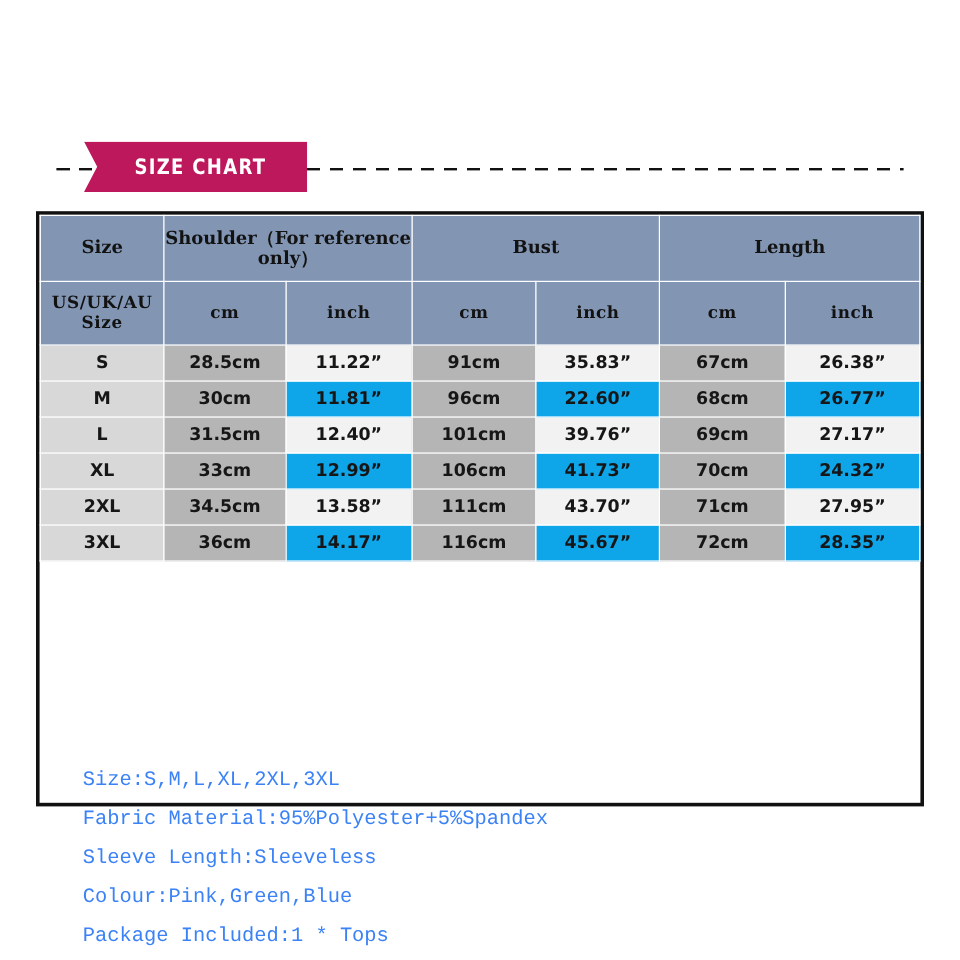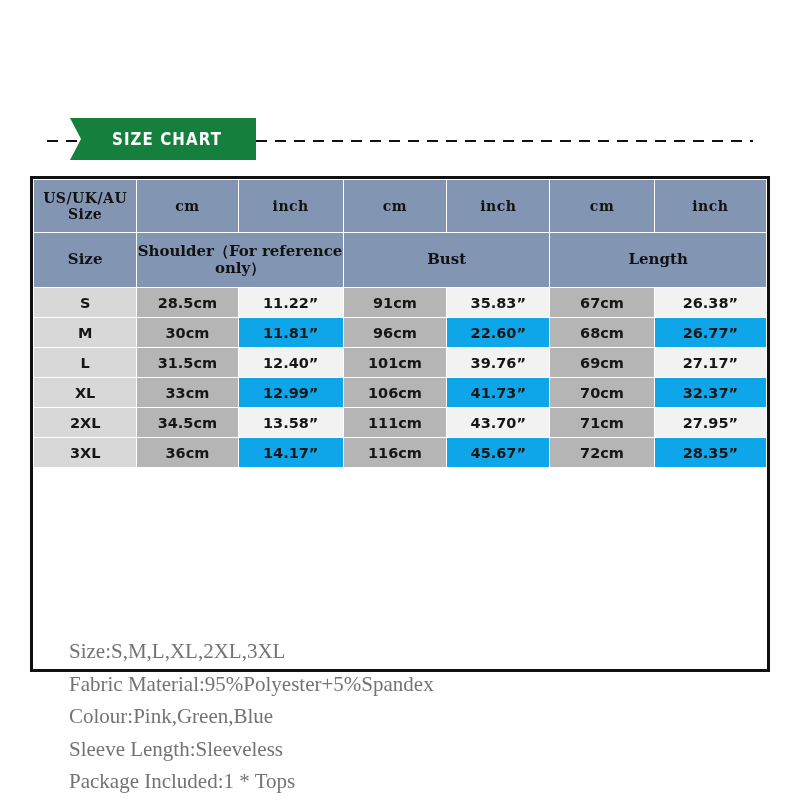--- a/index.html
+++ b/index.html
@@ -41,21 +41,21 @@
       to right,
       #111111 0px, #111111 11px,
       rgba(0,0,0,0) 11px, rgba(0,0,0,0) 19px
     );
   }
   .banner-tag {
     position: absolute;
     left: 40px;
     top: 0px;
     height: 42px;
-    background: #15803d;
+    background: #be185d;
     color: #ffffff;
     padding: 0 34px 0 42px;
     display: flex;
     align-items: center;
     clip-path: polygon(0 0, 100% 0, 100% 100%, 0 100%, 11px 50%);
   }
   .banner-tag span {
     font-family: "DejaVu Sans", sans-serif;
     font-size: 15px;
     font-weight: 700;
@@ -129,23 +129,23 @@
 
   
   .desc {
     position: absolute;
     left: 36px;
     top: 458px;
     width: 700px;
   }
   .desc p {
     margin: 0 0 4px 0;
-    font-family: Liberation Serif, serif;
-    font-size: 21px;
-    color: #737373;
+    font-family: Liberation Mono, monospace;
+    font-size: 17px;
+    color: #3b82f6;
     line-height: 28.6px;
     white-space: nowrap;
   }
 </style>
 </head>
 <body>
 
 <div class="page">
 
   <div class="banner-row">
@@ -162,34 +162,34 @@
         <col style="width:103px">
         <col style="width:101px">
         <col style="width:105px">
         <col style="width:103px">
         <col style="width:103px">
         <col style="width:104px">
         <col style="width:112px">
       </colgroup>
       <tbody>
         <tr>
+          <th class="hdr" rowspan="1">Size</th>
+          <th class="hdr" colspan="2">Shoulder（For reference only）</th>
+          <th class="hdr" colspan="2">Bust</th>
+          <th class="hdr" colspan="2">Length</th>
+        </tr>
+        <tr>
           <th class="hdr-mono">US/UK/AU Size</th>
           <th class="hdr-mono">cm</th>
           <th class="hdr-mono">inch</th>
           <th class="hdr-mono">cm</th>
           <th class="hdr-mono">inch</th>
           <th class="hdr-mono">cm</th>
           <th class="hdr-mono">inch</th>
         </tr>
-        <tr>
-          <th class="hdr" rowspan="1">Size</th>
-          <th class="hdr" colspan="2">Shoulder（For reference only）</th>
-          <th class="hdr" colspan="2">Bust</th>
-          <th class="hdr" colspan="2">Length</th>
-        </tr>
 
         <tr>
           <td class="cell size-col">S</td>
           <td class="cell shade">28.5cm</td>
           <td class="cell alt-light">11.22”</td>
           <td class="cell shade">91cm</td>
           <td class="cell alt-light">35.83”</td>
           <td class="cell shade">67cm</td>
           <td class="cell alt-light">26.38”</td>
         </tr>
@@ -211,21 +211,21 @@
           <td class="cell shade">69cm</td>
           <td class="cell alt-light">27.17”</td>
         </tr>
         <tr>
           <td class="cell size-col">XL</td>
           <td class="cell shade">33cm</td>
           <td class="cell">12.99”</td>
           <td class="cell shade">106cm</td>
           <td class="cell">41.73”</td>
           <td class="cell shade">70cm</td>
-          <td class="cell">32.37”</td>
+          <td class="cell">24.32”</td>
         </tr>
         <tr>
           <td class="cell size-col">2XL</td>
           <td class="cell shade">34.5cm</td>
           <td class="cell alt-light">13.58”</td>
           <td class="cell shade">111cm</td>
           <td class="cell alt-light">43.70”</td>
           <td class="cell shade">71cm</td>
           <td class="cell alt-light">27.95”</td>
         </tr>
@@ -237,21 +237,21 @@
           <td class="cell">45.67”</td>
           <td class="cell shade">72cm</td>
           <td class="cell">28.35”</td>
         </tr>
       </tbody>
     </table>
 
     <div class="desc">
       <p>Size:S,M,L,XL,2XL,3XL</p>
       <p>Fabric Material:95%Polyester+5%Spandex</p>
+      <p>Sleeve Length:Sleeveless</p>
       <p>Colour:Pink,Green,Blue</p>
-      <p>Sleeve Length:Sleeveless</p>
       <p>Package Included:1 * Tops</p>
       <p>Please note:</p>
 
     </div>
 
   </div>
 </div>
 
 </body></html>

